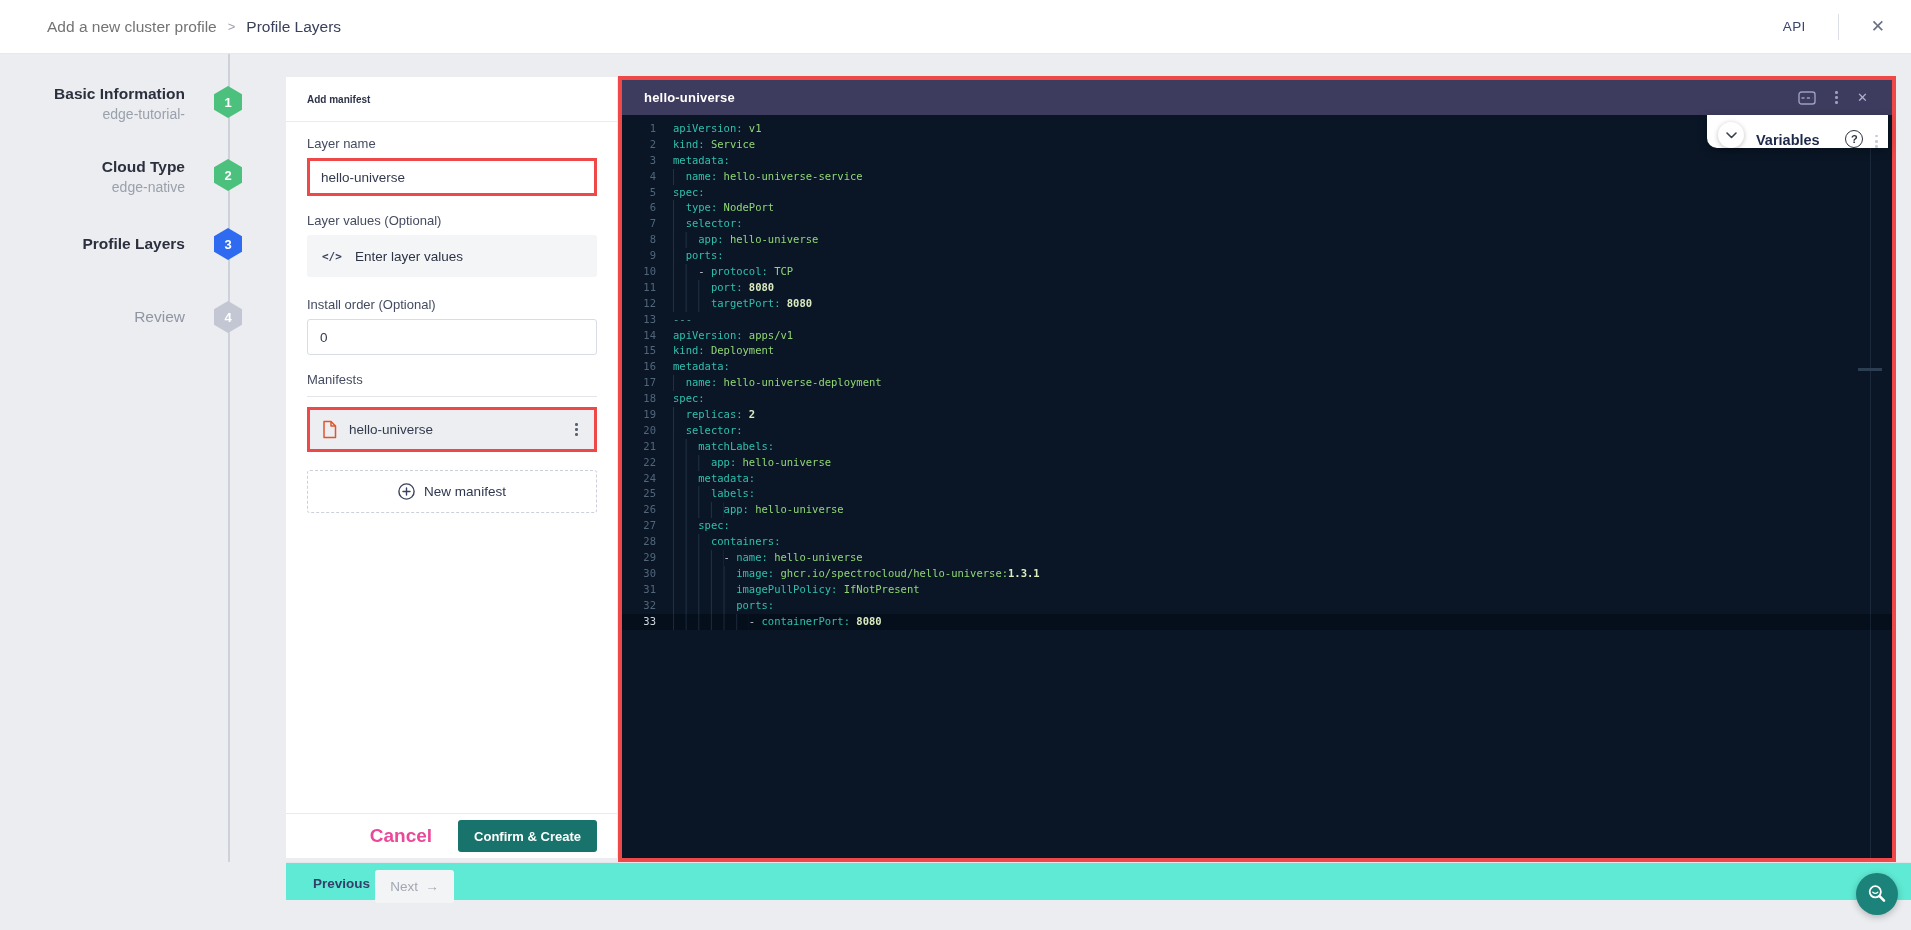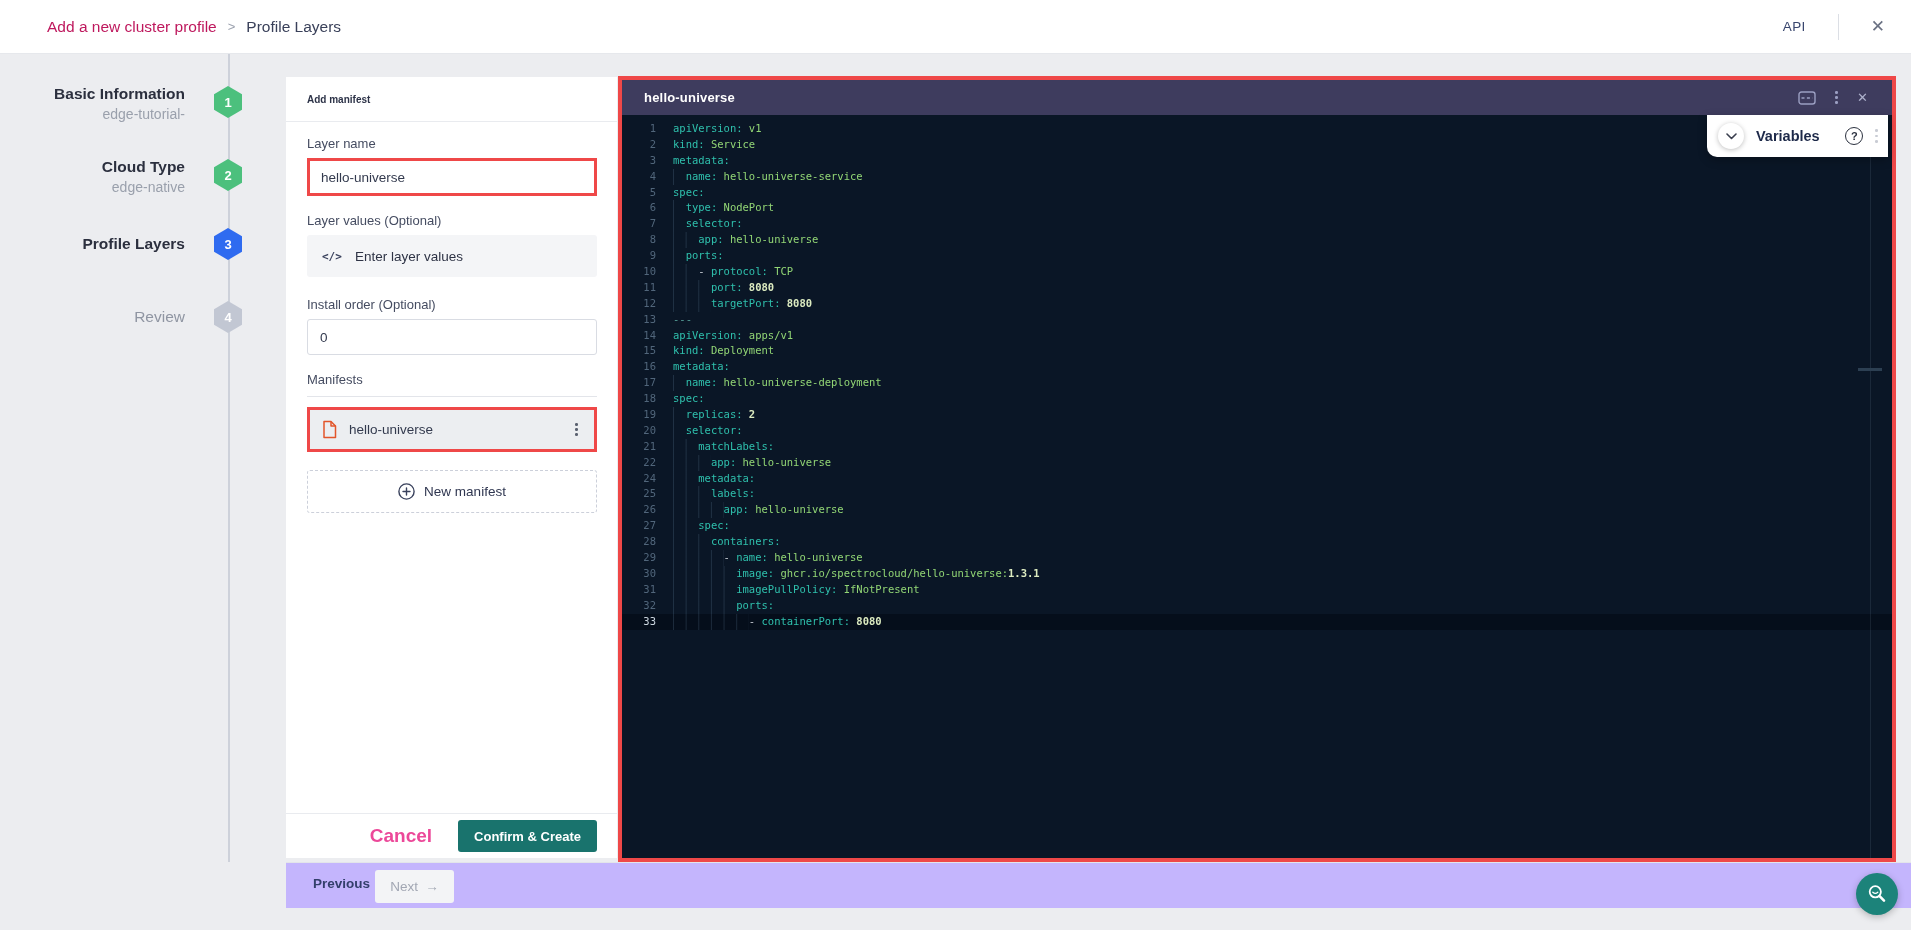--- a/index.html
+++ b/index.html
@@ -2,21 +2,21 @@
 <html><head>
 <meta charset="utf-8">
 <style>
   html,body{margin:0;padding:0;}
   body{font-family:"Liberation Sans",sans-serif;-webkit-font-smoothing:antialiased;}
   .app{position:relative;width:1911px;height:930px;background:#ecedf0;overflow:hidden;}
 
   
   .app-header{position:absolute;top:0;left:0;width:100%;height:53px;background:#fff;border-bottom:1px solid #e6e8ec;z-index:6;}
   .crumbs{position:absolute;left:47px;top:0;height:53px;display:flex;align-items:center;gap:11px;}
-  .crumb-parent{color:#be185d;font-size:15.5px;cursor:pointer;}
+  .crumb-parent{color:#737373;font-size:15.5px;cursor:pointer;}
   .crumb-sep{color:#9aa0ad;font-size:13px;}
   .crumb-current{color:#3a415a;font-size:15.5px;}
   .header-right{position:absolute;right:26px;top:0;height:53px;display:flex;align-items:center;gap:32px;}
   .api-link{color:#39466e;font-size:13.5px;letter-spacing:.4px;cursor:pointer;}
   .vdiv{width:1px;height:26px;background:#dcdfe5;}
   .hdr-close{color:#6a7183;font-size:17px;cursor:pointer;line-height:1;}
 
   
   .step-line{position:absolute;left:228px;top:53px;height:809px;width:2px;background:#cdd1da;}
   .step{position:absolute;left:0;width:243px;height:32px;}
@@ -55,21 +55,21 @@
   .panel-footer{position:absolute;left:0;right:0;top:736px;height:45px;border-top:1px solid #e9ebef;
     display:flex;align-items:center;justify-content:flex-end;gap:26px;padding-right:20px;box-sizing:border-box;}
   .cancel-btn{color:#ec4899;font-size:19px;font-weight:600;cursor:pointer;}
   .confirm-btn{background:#19736d;color:#fff;font-size:13px;font-weight:700;height:32px;padding:0 16px;border-radius:3px;
     display:flex;align-items:center;cursor:pointer;}
   .dots{display:flex;flex-direction:column;gap:2.6px;align-items:center;}
   .dots i{width:2.7px;height:2.7px;border-radius:50%;background:currentColor;display:block;}
   .item-kebab{margin-left:auto;color:#5a6170;cursor:pointer;padding:4px;}
 
   
-  .bottom-bar{position:absolute;left:286px;right:0;top:862px;height:46px;background:#c4b5fd;border-top:1px solid #e3e5ea;box-sizing:border-box;}
+  .bottom-bar{position:absolute;left:286px;right:0;top:862px;height:38px;background:#5eead4;border-top:1px solid #e3e5ea;box-sizing:border-box;}
   .prev-link{position:absolute;left:27px;top:13px;color:#333f6b;font-size:13.5px;font-weight:600;cursor:pointer;}
   .next-btn{position:absolute;left:89px;top:7px;width:79px;height:33px;background:#f3f4f6;border-radius:3px;
     color:#a2a7b3;font-size:13.5px;display:flex;align-items:center;justify-content:center;gap:7px;}
   .chat-bubble{position:absolute;left:1856px;top:873px;width:42px;height:42px;border-radius:50%;background:#1c837a;
     display:flex;align-items:center;justify-content:center;box-shadow:0 2px 7px rgba(0,0,0,.25);z-index:20;cursor:pointer;}
 
   
   .editor{position:absolute;left:618px;top:76px;width:1278px;height:786px;border:4px solid #ef4848;background:#0a1626;box-sizing:border-box;}
   .editor-header{position:absolute;left:0;right:0;top:0;height:35px;background:#3e3c5e;display:flex;align-items:center;
     padding:0 16px 0 22px;box-sizing:border-box;}
@@ -88,22 +88,22 @@
     background-image:linear-gradient(to right,rgba(110,145,175,.22) 1px,transparent 1px);background-size:2ch 100%;}
   .t-k{color:#2fc0ad;}
   .t-v{color:#92d675;}
   .t-n{color:#dcebc0;font-weight:700;}
   .t-d{color:#c8ced6;}
   .t-s{color:#56a099;}
   .ruler{position:absolute;right:21px;top:35px;bottom:0;width:1px;background:rgba(150,170,190,.13);}
   .ruler-mark{position:absolute;right:10px;top:288px;width:24px;height:3px;background:#2c3f52;}
 
   
-  .vars{position:absolute;right:4px;top:35px;width:181px;height:42px;background:#fff;border-radius:0 0 0 10px;
-    display:flex;align-items:center;gap:12px;padding:0 10px 0 11px;box-sizing:border-box;
+  .vars{position:absolute;right:4px;top:35px;width:181px;height:33px;background:#fff;border-radius:0 0 0 10px;
+    display:flex;align-items:flex-end;gap:12px;padding:0 10px 0 11px;box-sizing:border-box;
     box-shadow:0 3px 10px rgba(0,0,0,.28);z-index:4;}
   .vars-chevron{width:26px;height:26px;border-radius:50%;background:#fff;box-shadow:0 1px 5px rgba(0,0,0,.25);
     display:flex;align-items:center;justify-content:center;cursor:pointer;flex:none;}
   .vars-label{font-size:14.5px;color:#1d2949;font-weight:600;}
   .vars-help{width:18px;height:18px;border-radius:50%;border:1.4px solid #2c3240;color:#2c3240;font-size:11px;font-weight:700;
     display:flex;align-items:center;justify-content:center;margin-left:auto;box-sizing:border-box;cursor:pointer;flex:none;}
   .vars-kebab{color:#c9ccd4;cursor:pointer;flex:none;}
 </style>
 </head>
 <body>

